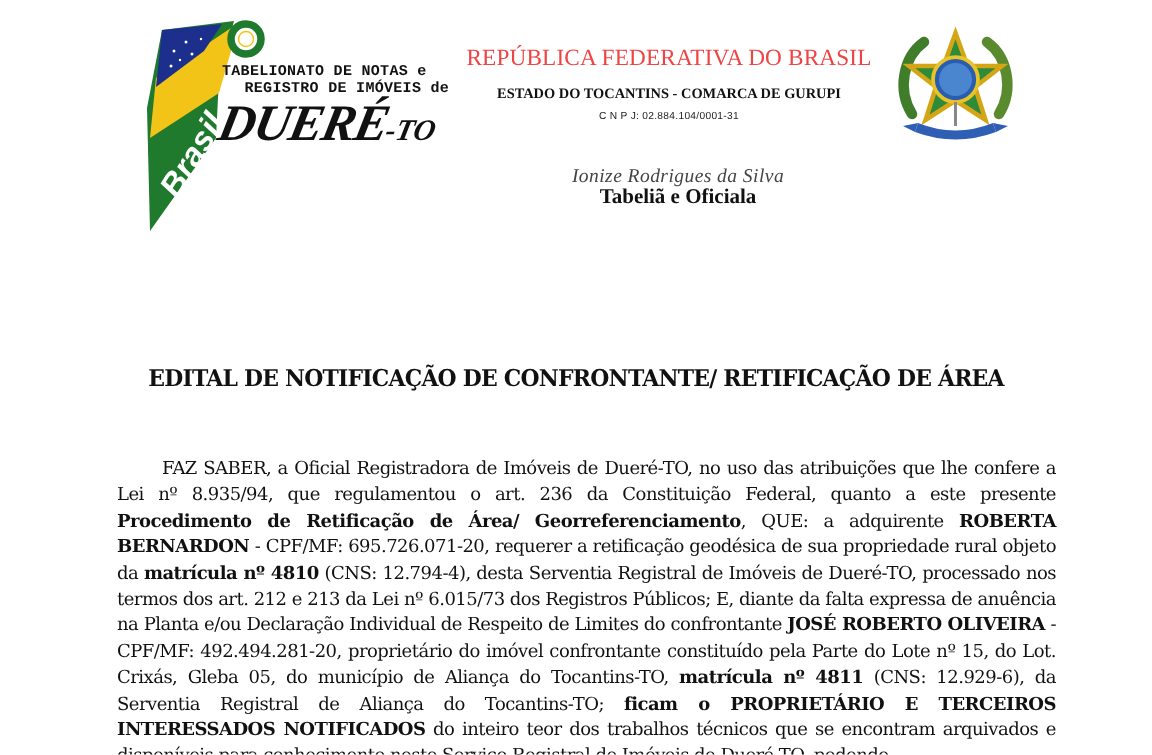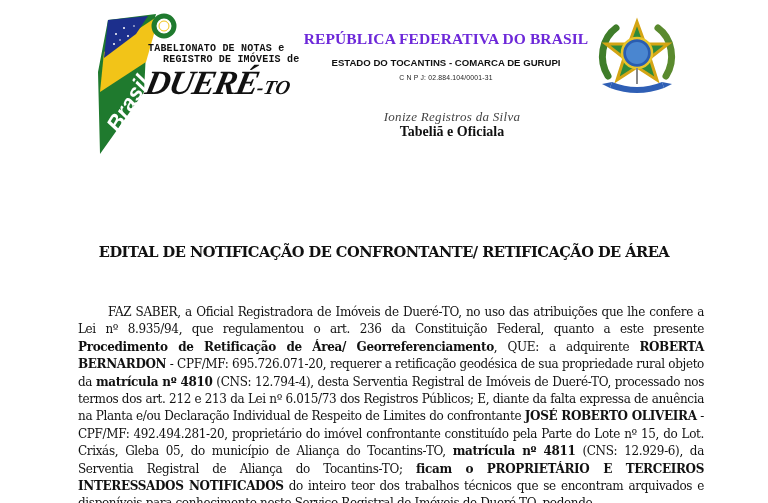--- a/index.html
+++ b/index.html
@@ -10,22 +10,22 @@
   .logo { position: absolute; left: 86px; top: 12px; width: 200px; height: 145px; }
   .logo svg { position: absolute; left: 0; top: 0; }
   .logo-line1, .logo-line2 { position: absolute; left: 62px; font-family: Liberation Mono, monospace; font-weight: bold; font-size: 10px; letter-spacing: 0.2px; color: #111; white-space: nowrap; }
   .logo-line1 { top: 31px; }
   .logo-line2 { top: 42px; margin-left: 15px; }
   .logo-city { position: absolute; left: 60px; top: 52px; font-family: "Liberation Serif", serif; font-style: italic; font-weight: bold; font-size: 34px; letter-spacing: -1px; color: #111; transform: skewX(-12deg); white-space: nowrap; }
   .logo-city .suffix { font-size: 20px; letter-spacing: 0; }
 
   
   .hdr { position: absolute; left: 296px; top: 30px; width: 300px; text-align: center; }
-  .hdr-title { font-family: "Liberation Serif", serif; font-weight: bold; font-size: 15.5px; letter-spacing: 0.1px; color: #6d28d9; margin: 0; }
-  .hdr-sub { font-family: Liberation Sans, sans-serif; font-weight: bold; font-size: 9.6px; color: #111; margin-top: 9px; }
+  .hdr-title { font-family: "Liberation Serif", serif; font-weight: normal; font-size: 15.5px; letter-spacing: 0.1px; color: #ef4444; margin: 0; }
+  .hdr-sub { font-family: Liberation Serif, serif; font-weight: bold; font-size: 9.6px; color: #111; margin-top: 9px; }
   .hdr-cnpj { font-family: "Liberation Sans", sans-serif; font-size: 6.8px; color: #222; margin-top: 6px; letter-spacing: 0.2px; }
 
   .sign { position: absolute; left: 362px; top: 109px; width: 180px; text-align: center; }
   .sign-name { font-family: "Liberation Serif", serif; font-style: italic; font-size: 13px; color: #444; letter-spacing: 0.3px; }
   .sign-role { font-family: "Liberation Serif", serif; font-weight: bold; font-size: 14px; color: #111; margin-top: -1px; }
 
   
   .emblem { position: absolute; left: 594px; top: 16px; width: 86px; height: 84px; }
 
   
@@ -66,21 +66,21 @@
     <div class="logo-city"><span>DUERÉ</span><span class="suffix">-TO</span></div>
   </div>
 
   <div class="hdr">
     <div class="hdr-title">REPÚBLICA FEDERATIVA DO BRASIL</div>
     <div class="hdr-sub">ESTADO DO TOCANTINS - COMARCA DE GURUPI</div>
     <div class="hdr-cnpj">C N P J:  02.884.104/0001-31</div>
   </div>
 
   <div class="sign">
-    <div class="sign-name">Ionize Registros da Silva</div>
+    <div class="sign-name">Ionize Rodrigues da Silva</div>
     <div class="sign-role">Tabeliã e Oficiala</div>
   </div>
 
   <div class="emblem">
     <svg width="86" height="84" viewBox="0 0 86 84">
 
       <path d="M14,60 C4,44 8,22 22,12" fill="none" stroke="#3f7d2a" stroke-width="7" stroke-linecap="round"></path>
       <path d="M72,60 C82,44 78,22 64,12" fill="none" stroke="#5a8a2e" stroke-width="7" stroke-linecap="round"></path>
 
       <polygon points="43,6 51,28 74,28 56,42 63,64 43,51 23,64 30,42 12,28 35,28" fill="#2f8a3a" stroke="#d4a514" stroke-width="3"></polygon>

